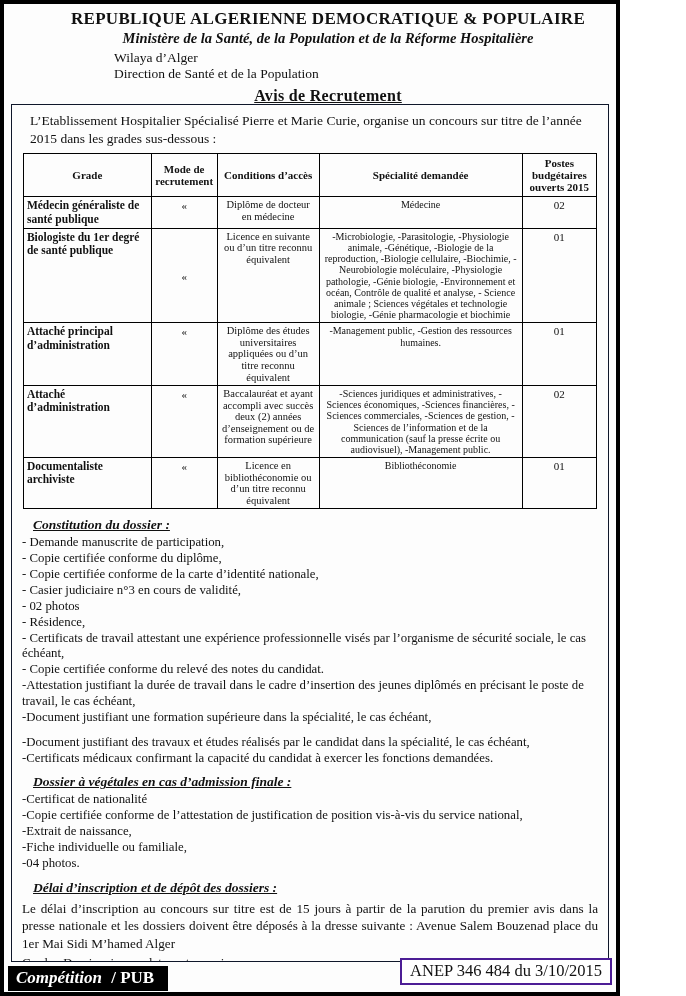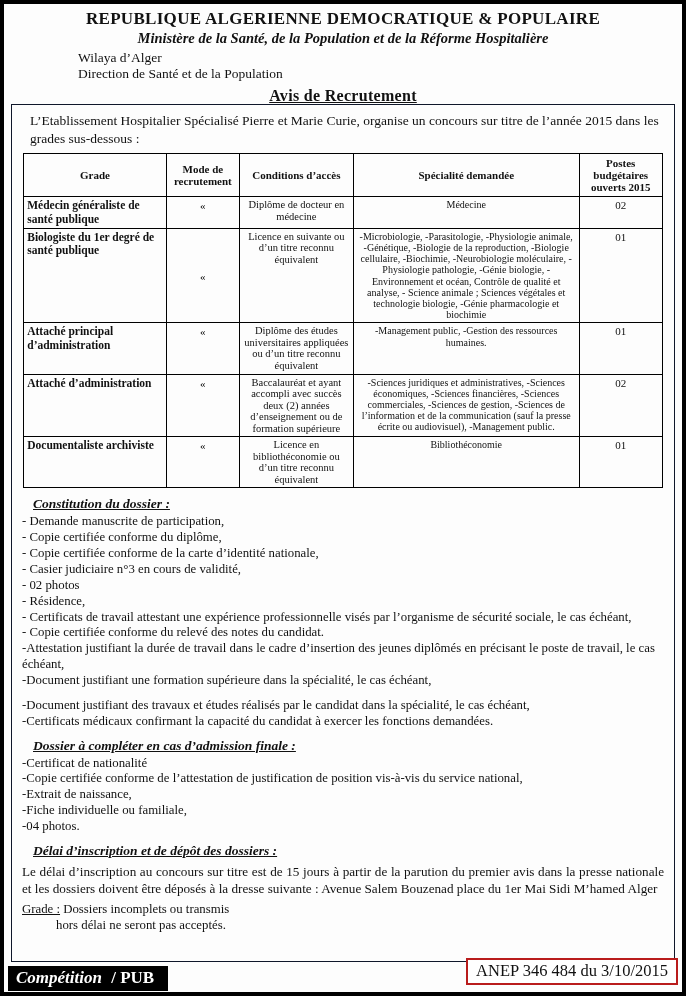--- a/index.html
+++ b/index.html
@@ -1,24 +1,25 @@
 <!DOCTYPE html>
 <html><head>
 <meta charset="utf-8">
 <style>
   html,body { margin:0; padding:0; background:#fff; }
   .page {
     position:relative;
-    width:686px; height:996px;
+    width:620px; height:996px;
     box-sizing:border-box;
     background:#fdfdfd;
     border:4px solid #000;
     font-family:"Liberation Serif", serif;
     color:#111;
     overflow:hidden;
+    padding-left:36px;
   }
   
   .header { padding-top:5px; }
   .country-title {
     text-align:center; font-weight:bold; font-size:17px; letter-spacing:.3px;
   }
   .ministry-title {
     text-align:center; font-weight:bold; font-style:italic; font-size:14.5px; margin-top:1px;
   }
   .org-lines { padding-left:74px; font-size:13.5px; line-height:1.22; margin-top:3px; }
@@ -69,21 +70,21 @@
   .publisher-badge {
     position:absolute; left:4px; bottom:1px;
     background:#000; color:#fff;
     padding:2px 14px 3px 8px;
     font-size:17px; white-space:nowrap;
   }
   .publisher-name { font-style:italic; font-weight:bold; }
   .publisher-suffix { font-weight:bold; margin-left:5px; }
   .anep-box {
     position:absolute; right:4px; bottom:7px;
-    background:#fff; border:2px solid #b91c1c;
+    background:#fff; border:2px solid #4c1d95;
     padding:1px 8px 2px 8px;
     font-size:16.5px; white-space:nowrap;
   }
 </style>
 </head>
 <body>
 
 <div class="page">
 
   <div class="header">
@@ -171,21 +172,21 @@
         <div class="doss-item">- Copie certifiée conforme du relevé des notes du candidat.</div>
         <div class="doss-item">-Attestation justifiant la durée de travail dans le cadre d’insertion des jeunes diplômés en précisant le poste de travail, le cas échéant,</div>
         <div class="doss-item">-Document justifiant une formation supérieure dans la spécialité, le cas échéant,</div>
         <div class="doss-gap"></div>
         <div class="doss-item">-Document justifiant des travaux et études réalisés par le candidat  dans la spécialité, le cas échéant,</div>
         <div class="doss-item">-Certificats médicaux confirmant la capacité du candidat à exercer les fonctions demandées.</div>
       </div>
     </div>
 
     <div class="sec-admission">
-      <div class="section-title">Dossier à compléter en cas d’admission finale :</div>
+      <div class="section-title">Dossier à végétales en cas d’admission finale :</div>
       <div class="doss-list">
         <div class="doss-item">-Certificat de nationalité</div>
         <div class="doss-item">-Copie certifiée conforme de l’attestation de justification de position vis-à-vis du service national,</div>
         <div class="doss-item">-Extrait de naissance,</div>
         <div class="doss-item">-Fiche individuelle ou familiale,</div>
         <div class="doss-item">-04 photos.</div>
       </div>
     </div>
 
     <div class="sec-delai">

